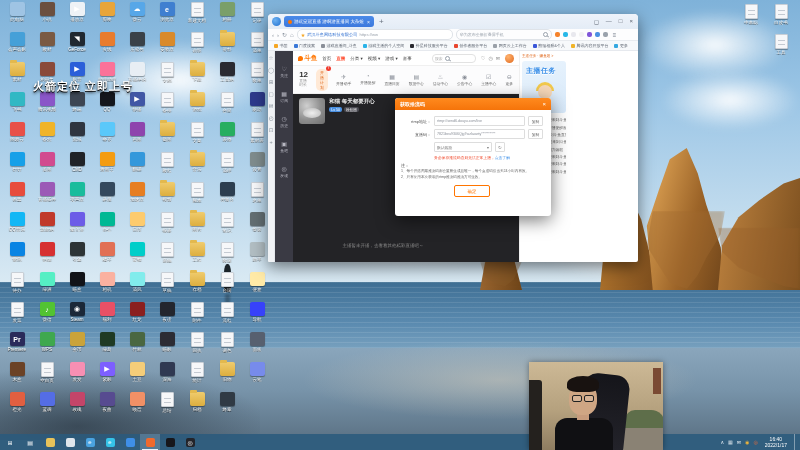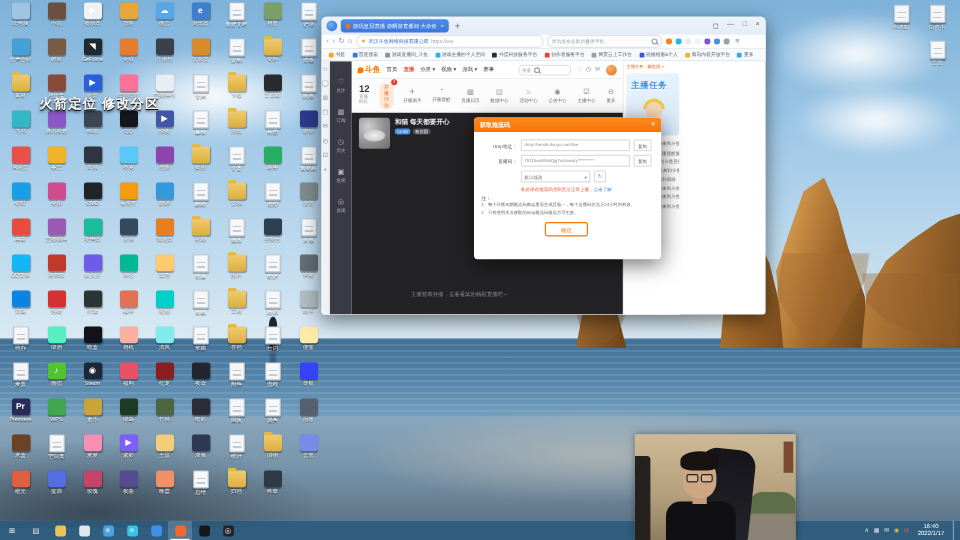--- a/index.html
+++ b/index.html
@@ -733,21 +733,21 @@
     <div class="dicon" style="left: 767px; top: 4px;">
       <div class="ic docf"></div>
       <div class="ilabel">白皮书</div>
     </div>
     <div class="dicon" style="left: 767px; top: 34px;">
       <div class="ic docf"></div>
       <div class="ilabel">工具</div>
     </div>
   </div>
 
-<div id="banner">火箭定位 修改分区</div>
+<div id="banner">火箭定位 立即上号</div>
 
 <div id="browser">
   <div id="titlebar">
     <div class="blogo"></div>
     <div id="tab">
       <span class="favdot"></span>
       <span class="t">游玩皇冠直播 游啊游直播间 大杂烩</span>
       <span class="tclose">×</span>
     </div>
     <span id="newtab">+</span>

